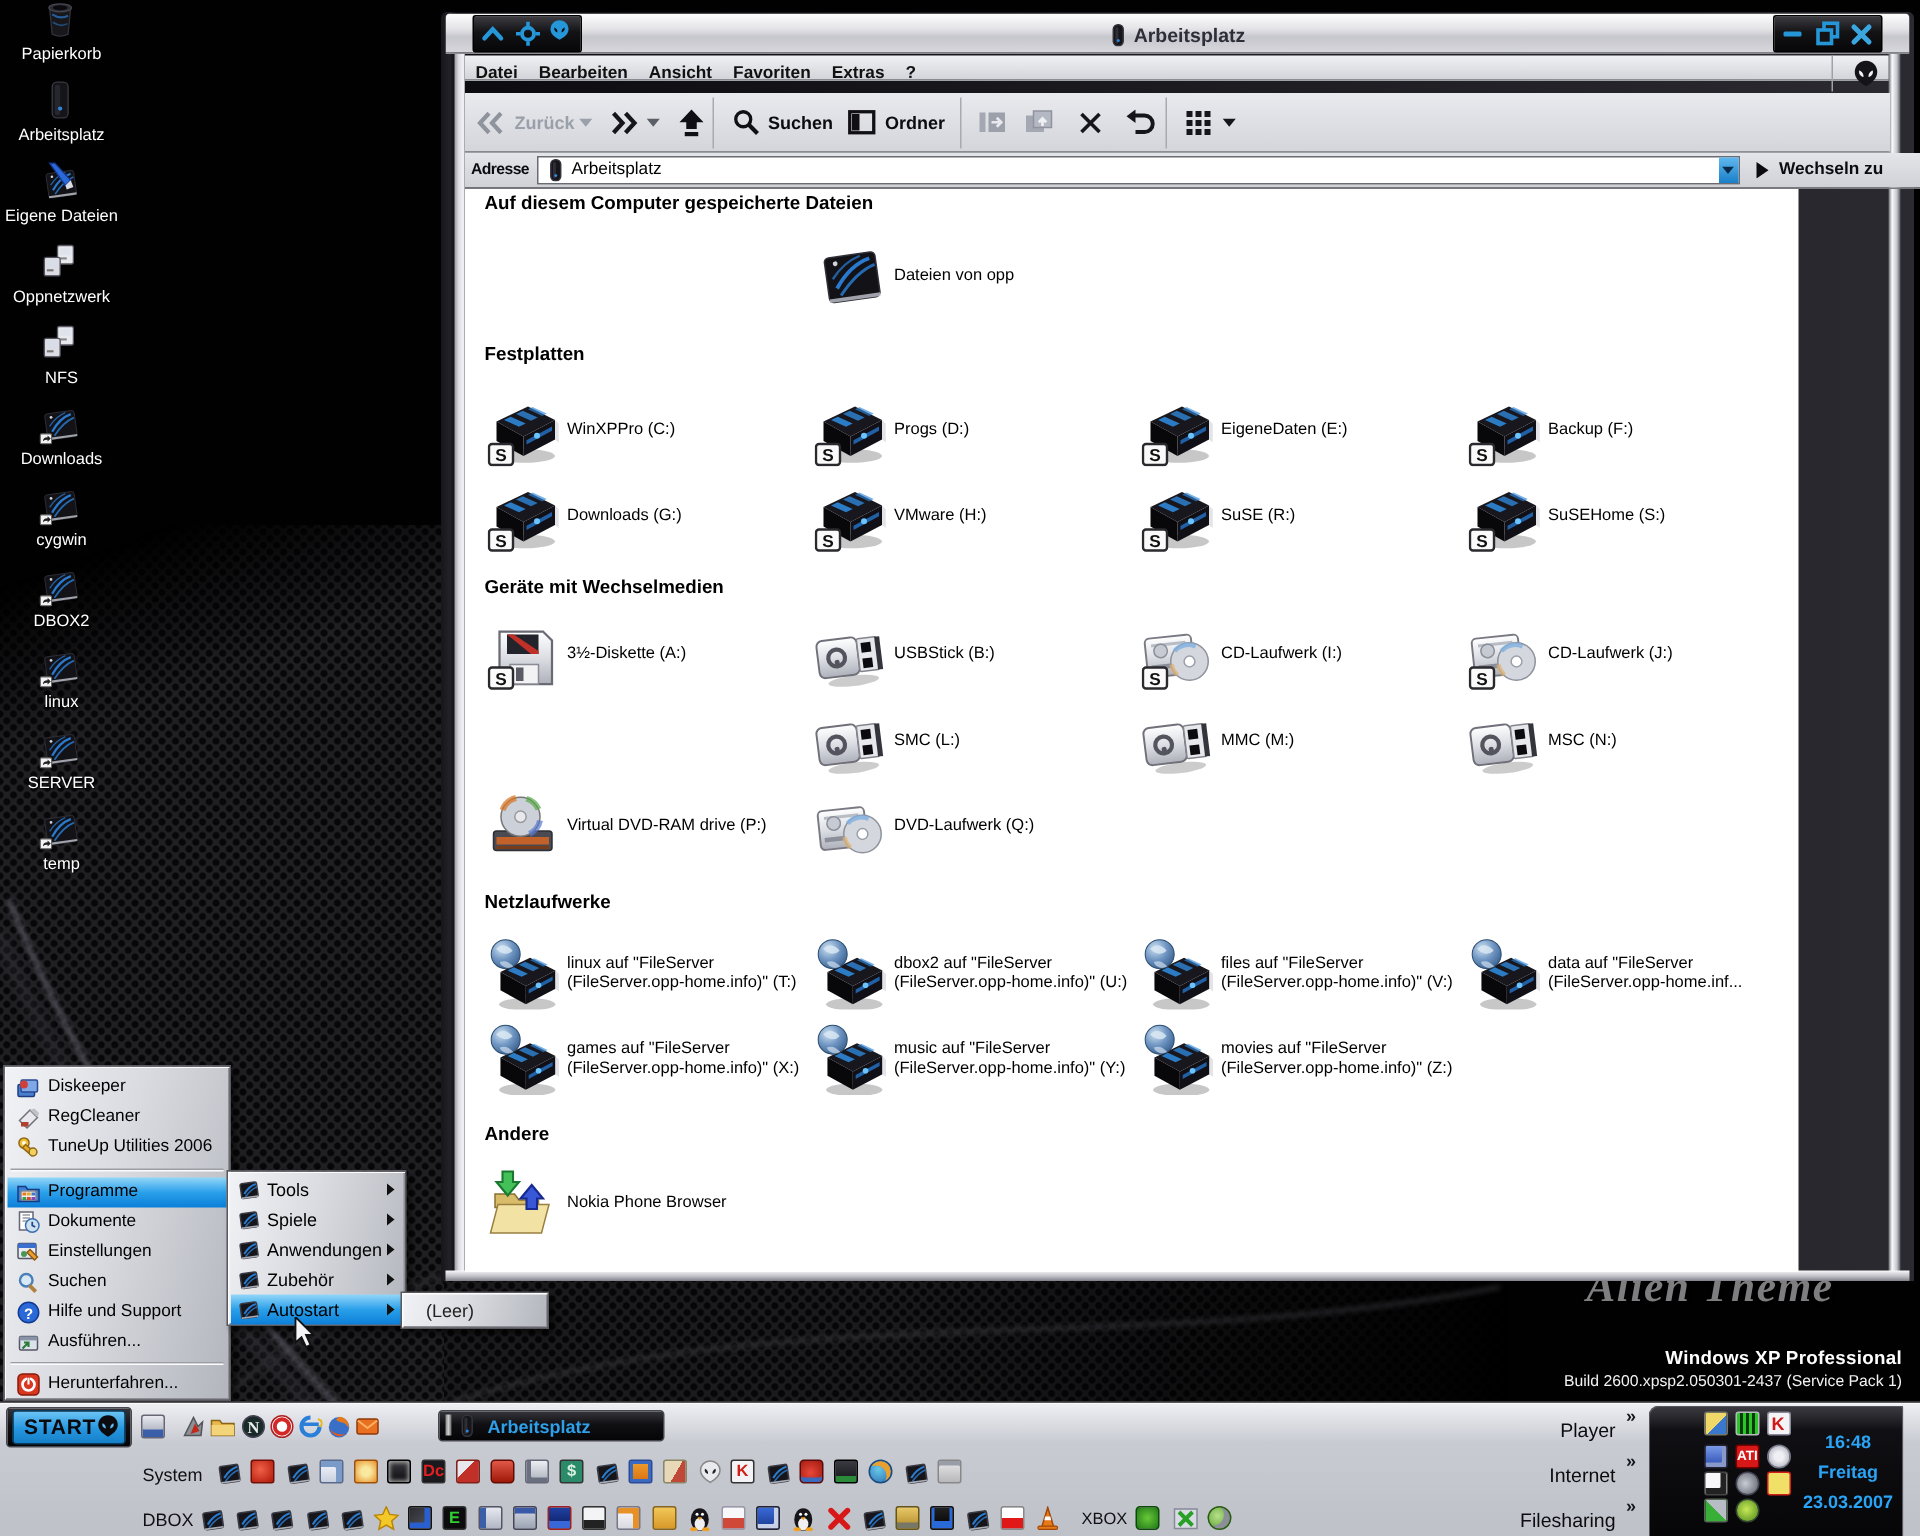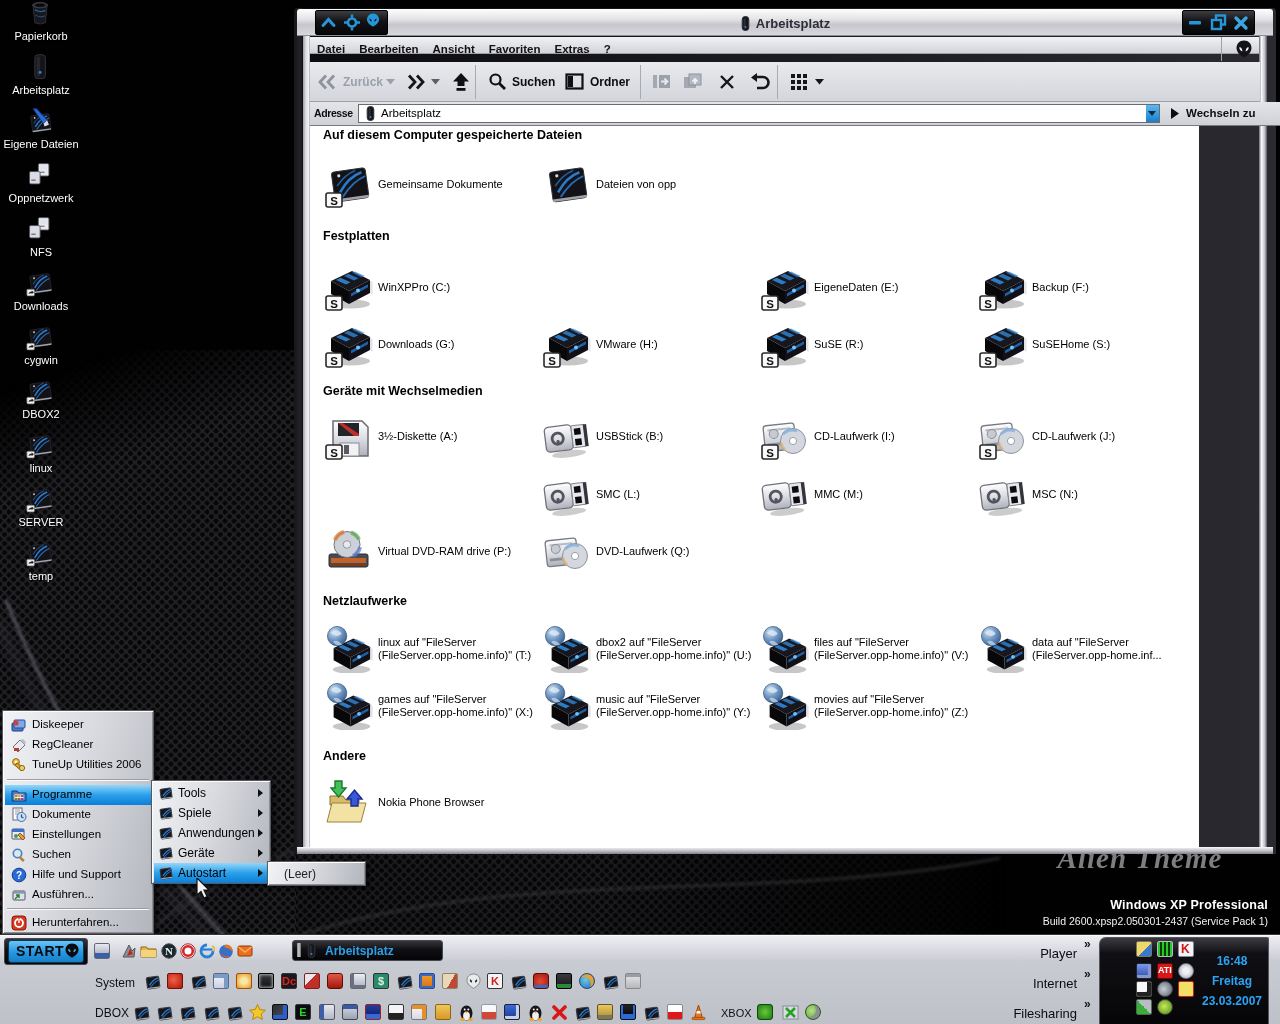--- a/index.html
+++ b/index.html
@@ -393,30 +393,30 @@
         <svg class="abs" style="left:838px;top:9px" width="9" height="6">
           <polygon points="0,0 8,0 4,5" fill="#0a2a4a"></polygon>
         </svg>
         <svg class="abs" style="left:860px;top:6px" width="10" height="11">
           <polygon points="1,0 9,5.5 1,11" fill="#0c0c10"></polygon>
         </svg>
         <span class="abs" style="left:876px;top:5px;font-weight:bold;font-size:11.5px;color:#0c0c10">Wechseln zu</span>
       </div>
       <div class="content">
         <div class="hdr" style="left:13px;top:2px">Auf diesem Computer gespeicherte Dateien</div>
-        <div class="tile" style="left:15px;top:34px"><svg width="48" height="48">
-            <use href="#fold48s"></use>
-          </svg><div class="lb">Gemeinsame Dokumente</div></div>
         <div class="tile" style="left:233px;top:34px"><svg width="48" height="48">
             <use href="#fold48"></use>
           </svg><div class="lb">Dateien von opp</div></div>
         <div class="hdr" style="left:13px;top:103px">Festplatten</div>
         <div class="tile" style="left:15px;top:137px"><svg width="48" height="48">
             <use href="#hdd48"></use>
           </svg><div class="lb">WinXPPro (C:)</div></div>
+        <div class="tile" style="left:233px;top:137px"><svg width="48" height="48">
+            <use href="#hdd48"></use>
+          </svg><div class="lb">Progs (D:)</div></div>
         <div class="tile" style="left:451px;top:137px"><svg width="48" height="48">
             <use href="#hdd48"></use>
           </svg><div class="lb">EigeneDaten (E:)</div></div>
         <div class="tile" style="left:669px;top:137px"><svg width="48" height="48">
             <use href="#hdd48"></use>
           </svg><div class="lb">Backup (F:)</div></div>
         <div class="tile" style="left:15px;top:194px"><svg width="48" height="48">
             <use href="#hdd48"></use>
           </svg><div class="lb">Downloads (G:)</div></div>
         <div class="tile" style="left:233px;top:194px"><svg width="48" height="48">
@@ -636,21 +636,21 @@
         <svg class="abs" style="left:4px;top:2px" width="16" height="16">
           <use href="#i_sf"></use>
         </svg>
         <span class="tx" style="left:24px">Anwendungen</span>
         <div class="arr"></div>
       </div>
       <div class="mrow" style="top:62px">
         <svg class="abs" style="left:4px;top:2px" width="16" height="16">
           <use href="#i_sf"></use>
         </svg>
-        <span class="tx" style="left:24px">Geräte</span>
+        <span class="tx" style="left:24px">Zubehör</span>
         <div class="arr"></div>
       </div>
       <div class="mrow hi" style="top:82px">
         <svg class="abs" style="left:4px;top:2px" width="16" height="16">
           <use href="#i_sf"></use>
         </svg>
         <span class="tx" style="left:24px">Autostart</span>
         <div class="arr"></div>
       </div>
     </div>

